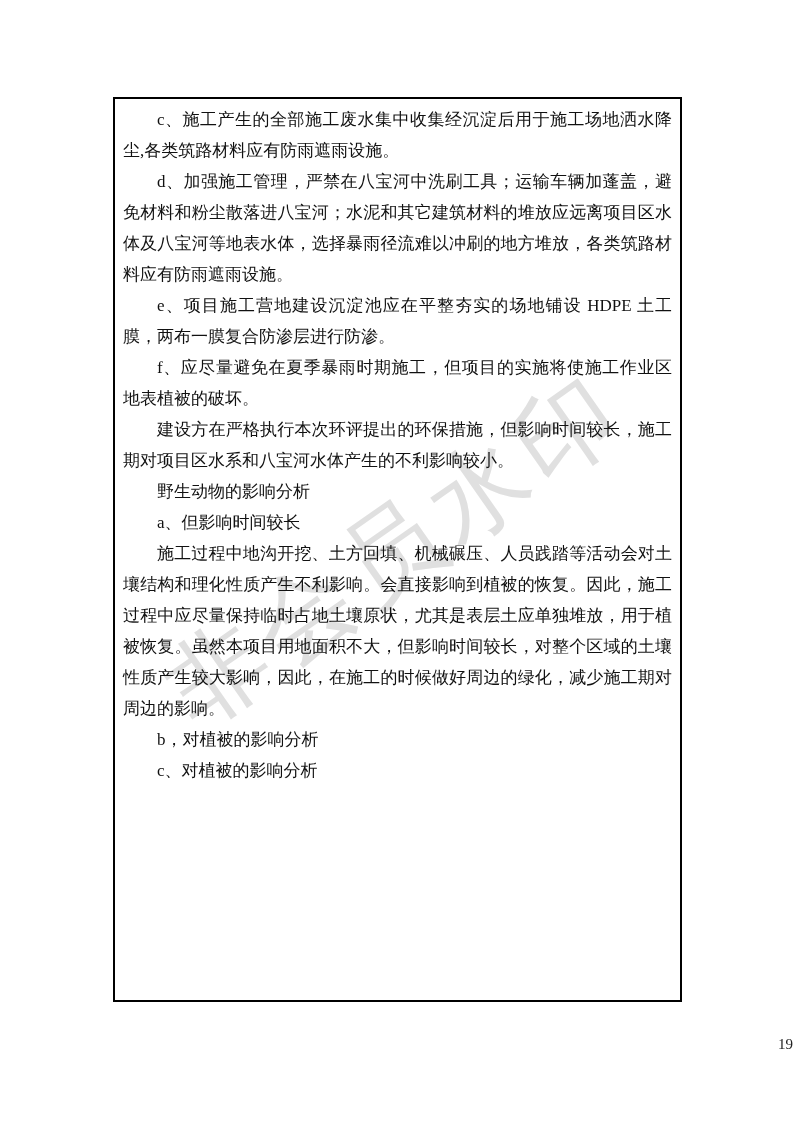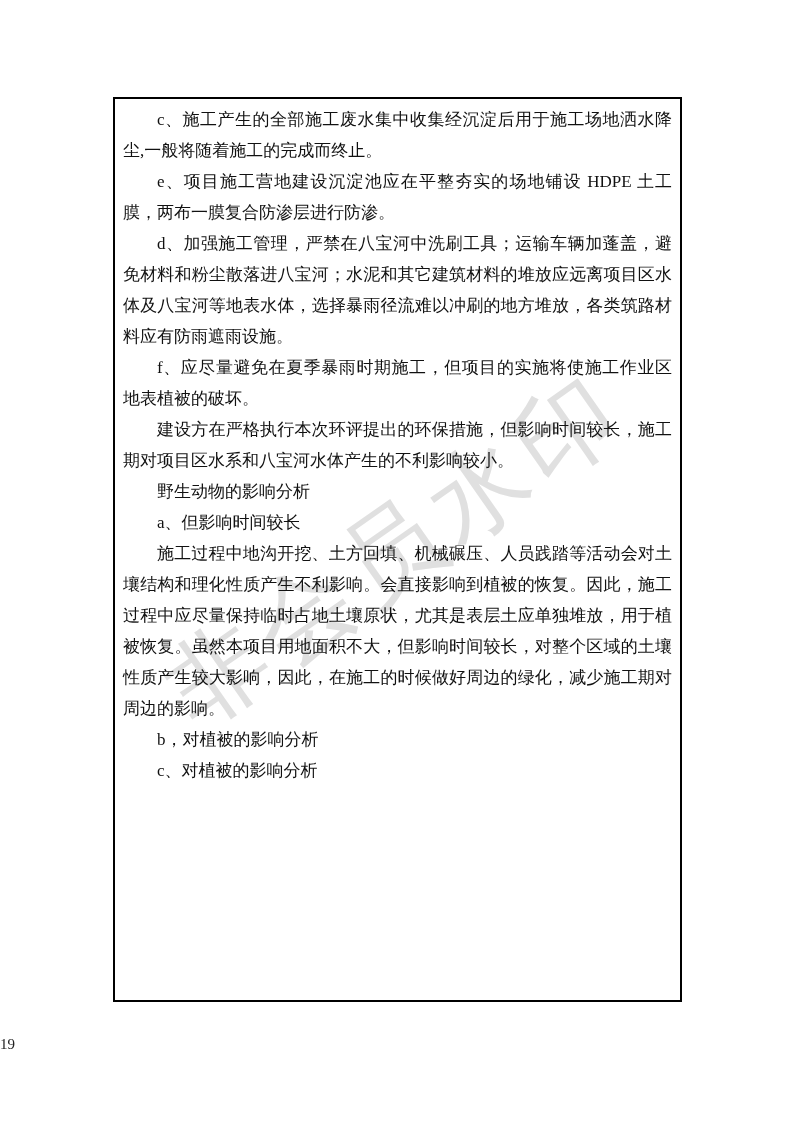--- a/index.html
+++ b/index.html
@@ -53,37 +53,37 @@
     text-align: justify;
     text-justify: inter-ideograph;
     word-break: break-all;
     color: #111111;
   }
   .page-number {
     position: absolute;
     left: 0;
     right: 0;
     top: 1036px;
-    text-align: left;
+    text-align: right;
     font-size: 15px;
     color: #222222;
     z-index: 1;
   }
 </style>
 </head>
 <body>
 
 <div class="sheet">
 
   <div class="watermark">非会员水印</div>
 
   <div class="content-box">
-    <p>c、施工产生的全部施工废水集中收集经沉淀后用于施工场地洒水降尘,一般将随着施工的完成而终止。</p>
+    <p>c、施工产生的全部施工废水集中收集经沉淀后用于施工场地洒水降尘,各类筑路材料应有防雨遮雨设施。</p>
+    <p>d、加强施工管理，严禁在八宝河中洗刷工具；运输车辆加蓬盖，避免材料和粉尘散落进八宝河；水泥和其它建筑材料的堆放应远离项目区水体及八宝河等地表水体，选择暴雨径流难以冲刷的地方堆放，各类筑路材料应有防雨遮雨设施。</p>
     <p>e、项目施工营地建设沉淀池应在平整夯实的场地铺设 HDPE 土工膜，两布一膜复合防渗层进行防渗。</p>
-    <p>d、加强施工管理，严禁在八宝河中洗刷工具；运输车辆加蓬盖，避免材料和粉尘散落进八宝河；水泥和其它建筑材料的堆放应远离项目区水体及八宝河等地表水体，选择暴雨径流难以冲刷的地方堆放，各类筑路材料应有防雨遮雨设施。</p>
     <p>f、应尽量避免在夏季暴雨时期施工，但项目的实施将使施工作业区地表植被的破坏。</p>
     <p>建设方在严格执行本次环评提出的环保措施，但影响时间较长，施工期对项目区水系和八宝河水体产生的不利影响较小。</p>
     <p>野生动物的影响分析</p>
     <p>a、但影响时间较长</p>
     <p>施工过程中地沟开挖、土方回填、机械碾压、人员践踏等活动会对土壤结构和理化性质产生不利影响。会直接影响到植被的恢复。因此，施工过程中应尽量保持临时占地土壤原状，尤其是表层土应单独堆放，用于植被恢复。虽然本项目用地面积不大，但影响时间较长，对整个区域的土壤性质产生较大影响，因此，在施工的时候做好周边的绿化，减少施工期对周边的影响。</p>
     <p>b，对植被的影响分析</p>
     <p>c、对植被的影响分析</p>
   </div>
 
   <div class="page-number">19</div>

